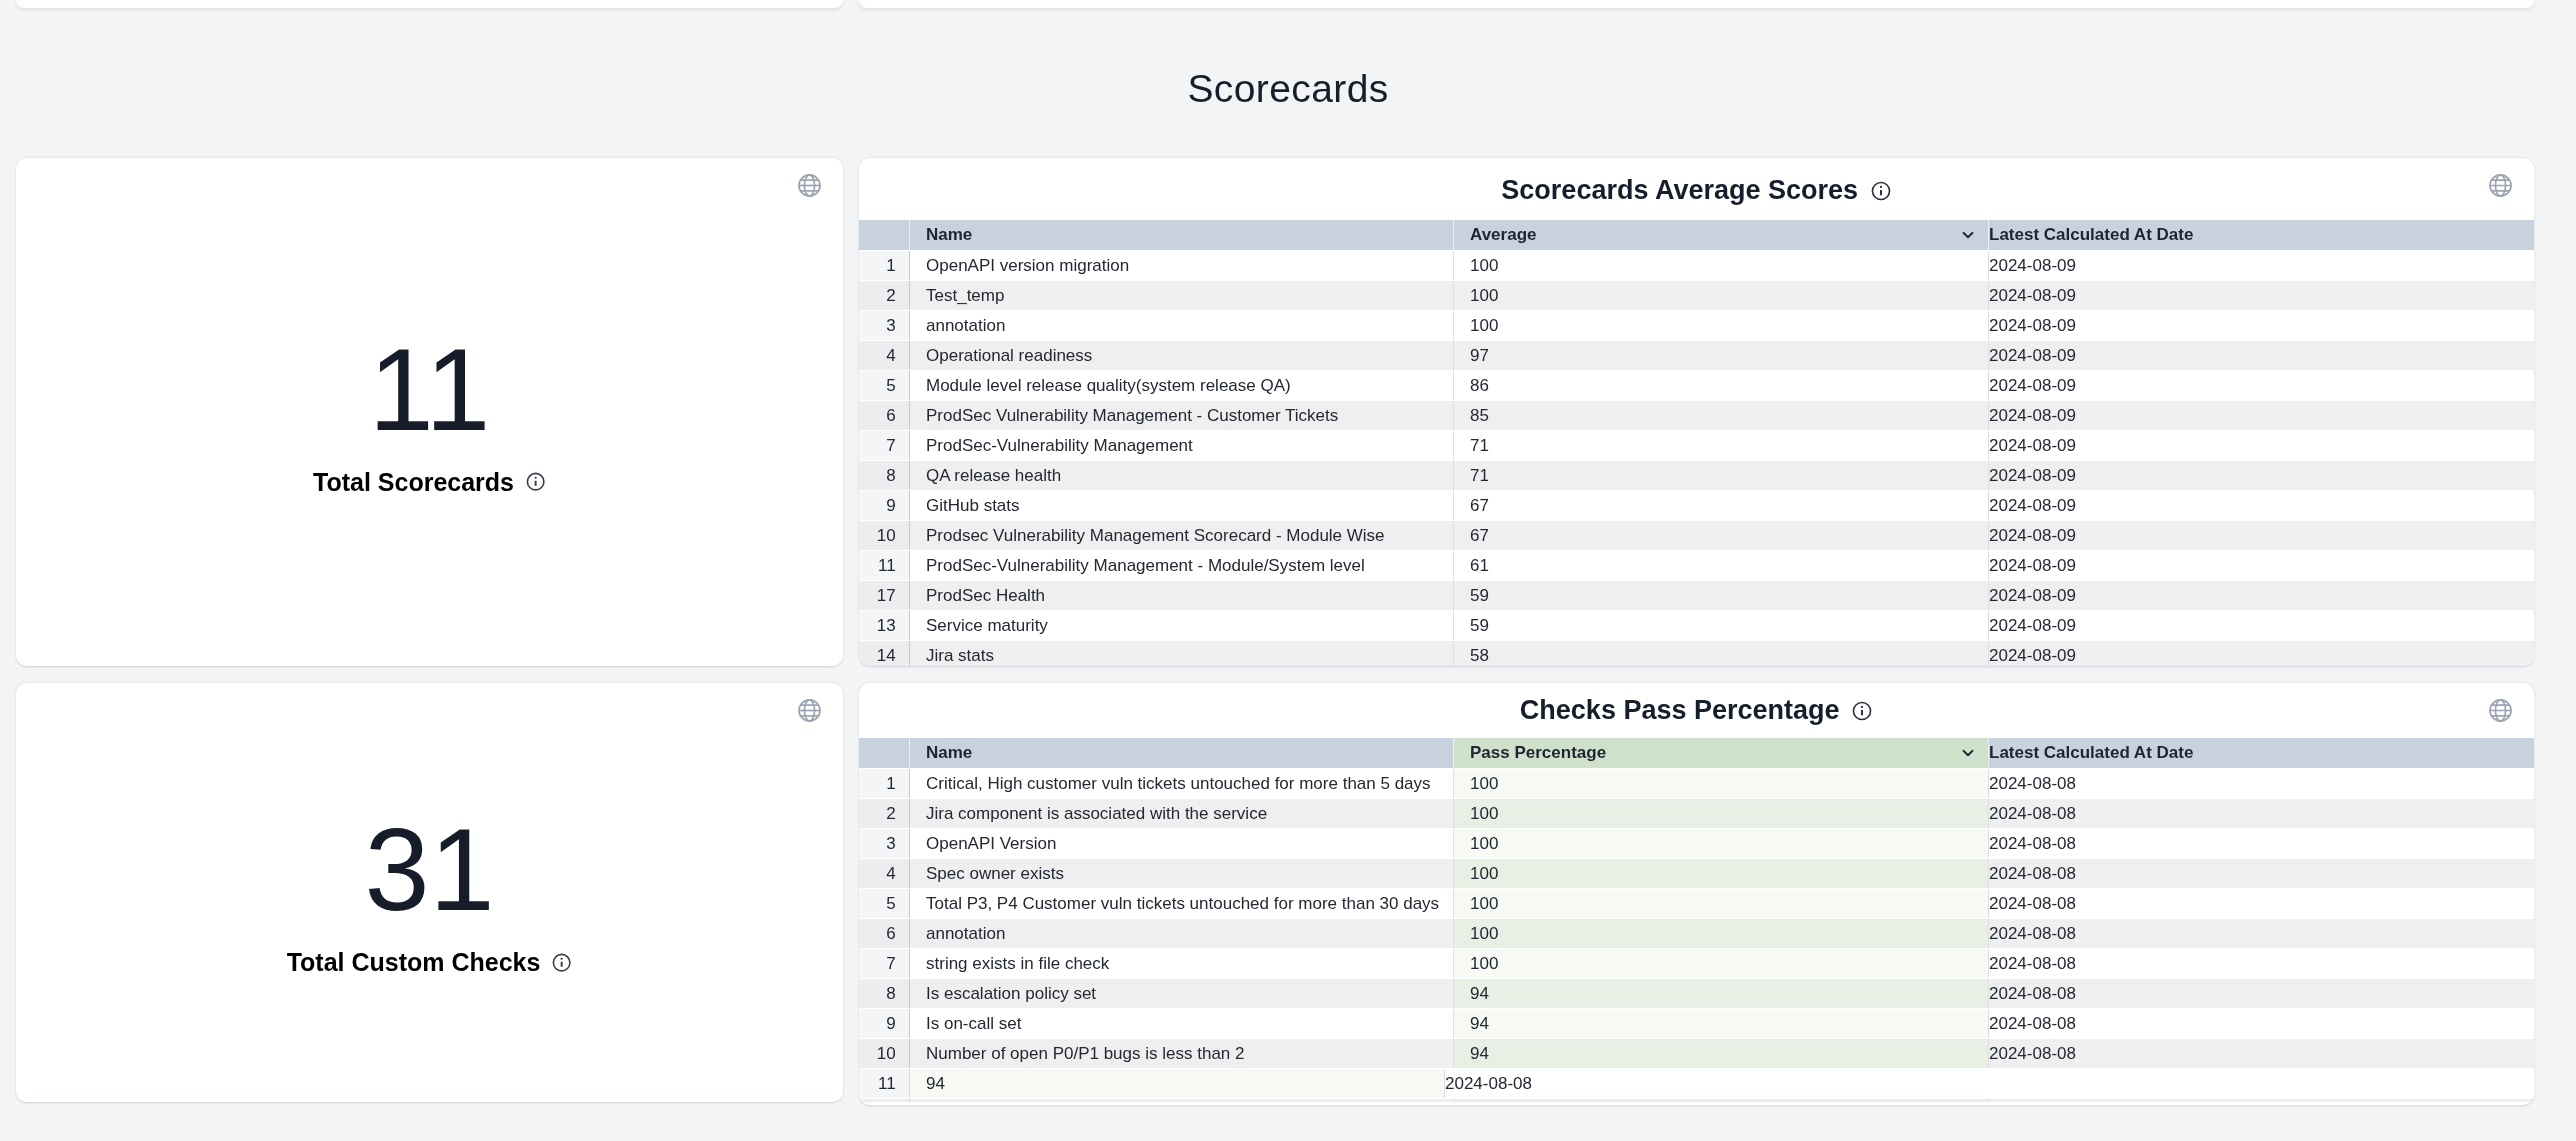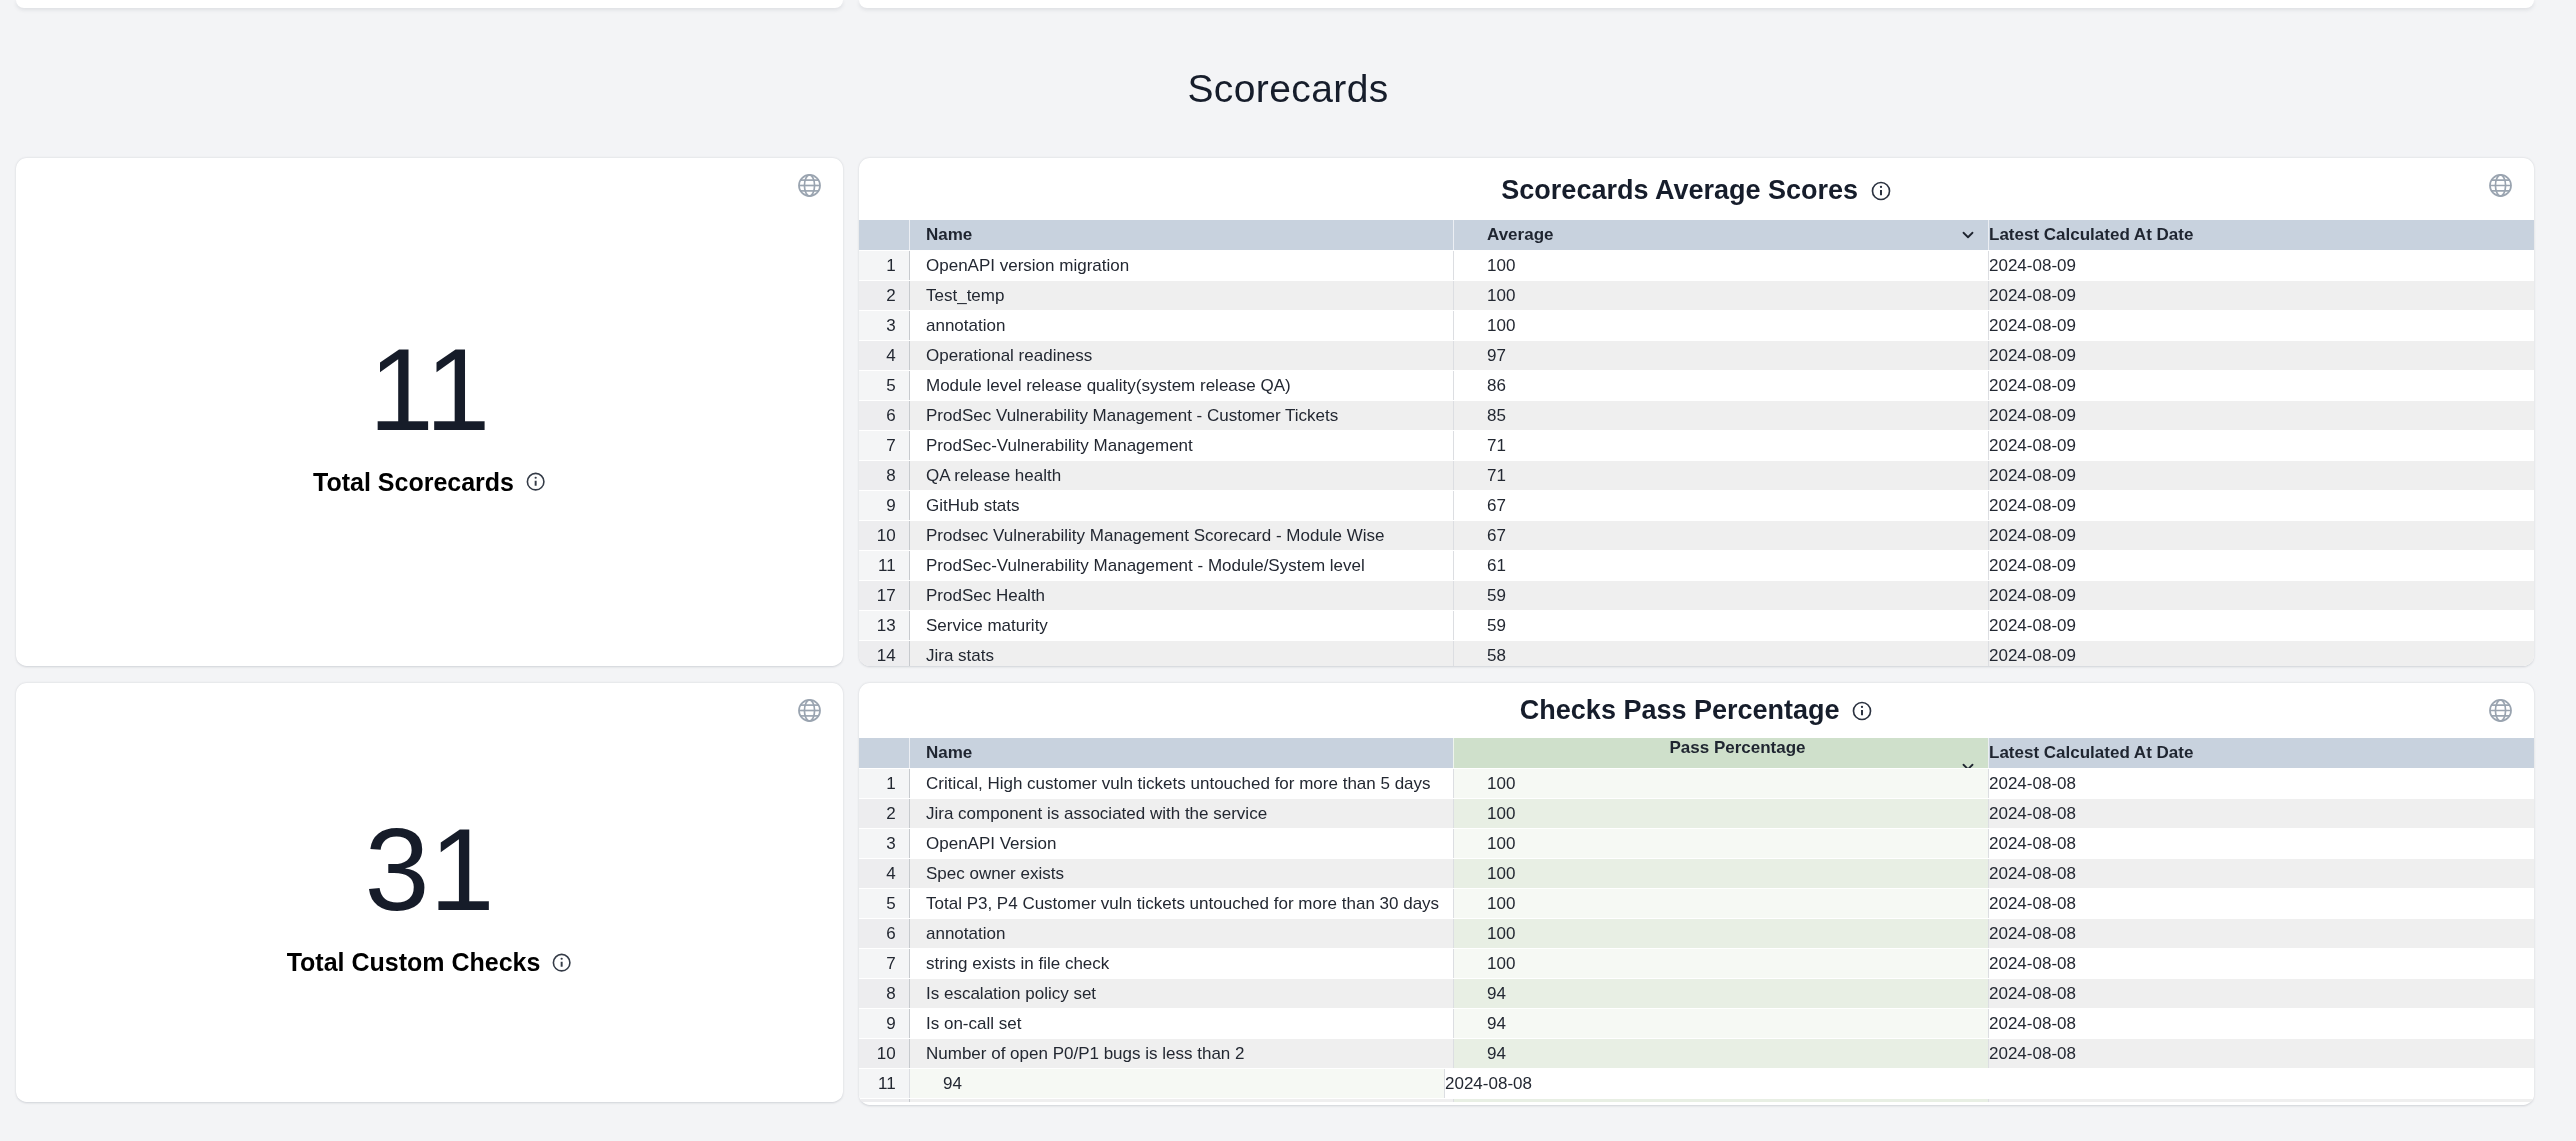--- a/index.html
+++ b/index.html
@@ -35,25 +35,25 @@
   #table-card-1 .table-title{height:55px;box-sizing:border-box;}
   .globe{position:absolute;top:14.2px;right:19.6px;}
   .t-head{display:flex;height:30px;background:var(--header-bg);}
   .t-row{display:flex;height:30px;border-top:1.8px solid #fff;box-sizing:border-box;background:#fff;}
   .t-row.even{background:var(--row-alt);}
   .t-row.partial{height:4.4px;overflow:hidden;border-top:1.8px solid #fff;}
   .cell{display:flex;align-items:center;font-size:17px;white-space:nowrap;overflow:hidden;
         box-sizing:border-box;color:var(--text);}
   .c0{width:50px;justify-content:flex-end;padding-right:13.3px;flex:none;}
   .c1{width:544px;padding-left:16px;flex:none;}
-  .c2{width:535px;padding-left:33px;flex:none;}
+  .c2{width:535px;padding-left:16px;flex:none;}
   .c3{flex:1;}
   .t-head .cell{font-weight:700;color:var(--head-text);}
   .t-head .c1,.t-head .c2,.t-head .c3{border-left:1.8px solid rgba(255,255,255,.65);}
-  .t-head .c2.tint-head{background:var(--header-green-bg);flex-direction:column;}
+  .t-head .c2.tint-head{background:var(--header-green-bg);}
   .t-row .c0{background:var(--numcol-odd);}
   .t-row.even .c0{background:var(--numcol-even);}
   .t-row .c1{border-left:1.8px solid var(--div-strong);}
   .t-row .c2,.t-row .c3{border-left:0.9px solid var(--div-light);}
   .t-row .c2.tint{background:var(--green-odd);}
   .t-row.even .c2.tint{background:var(--green-even);}
   .sort-icon{margin-left:auto;margin-right:10.7px;flex:none;display:flex;align-items:center;}
   .info-icon{display:inline-flex;flex:none;}
   svg{display:block;}
 </style>

